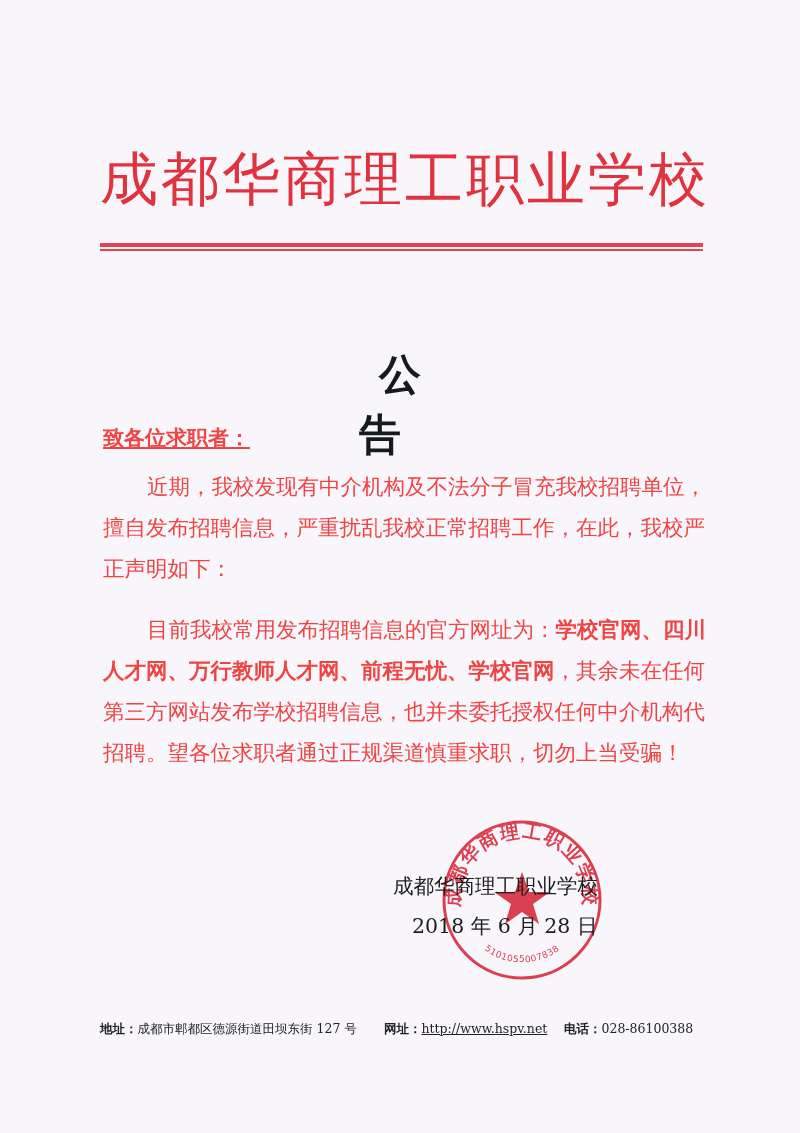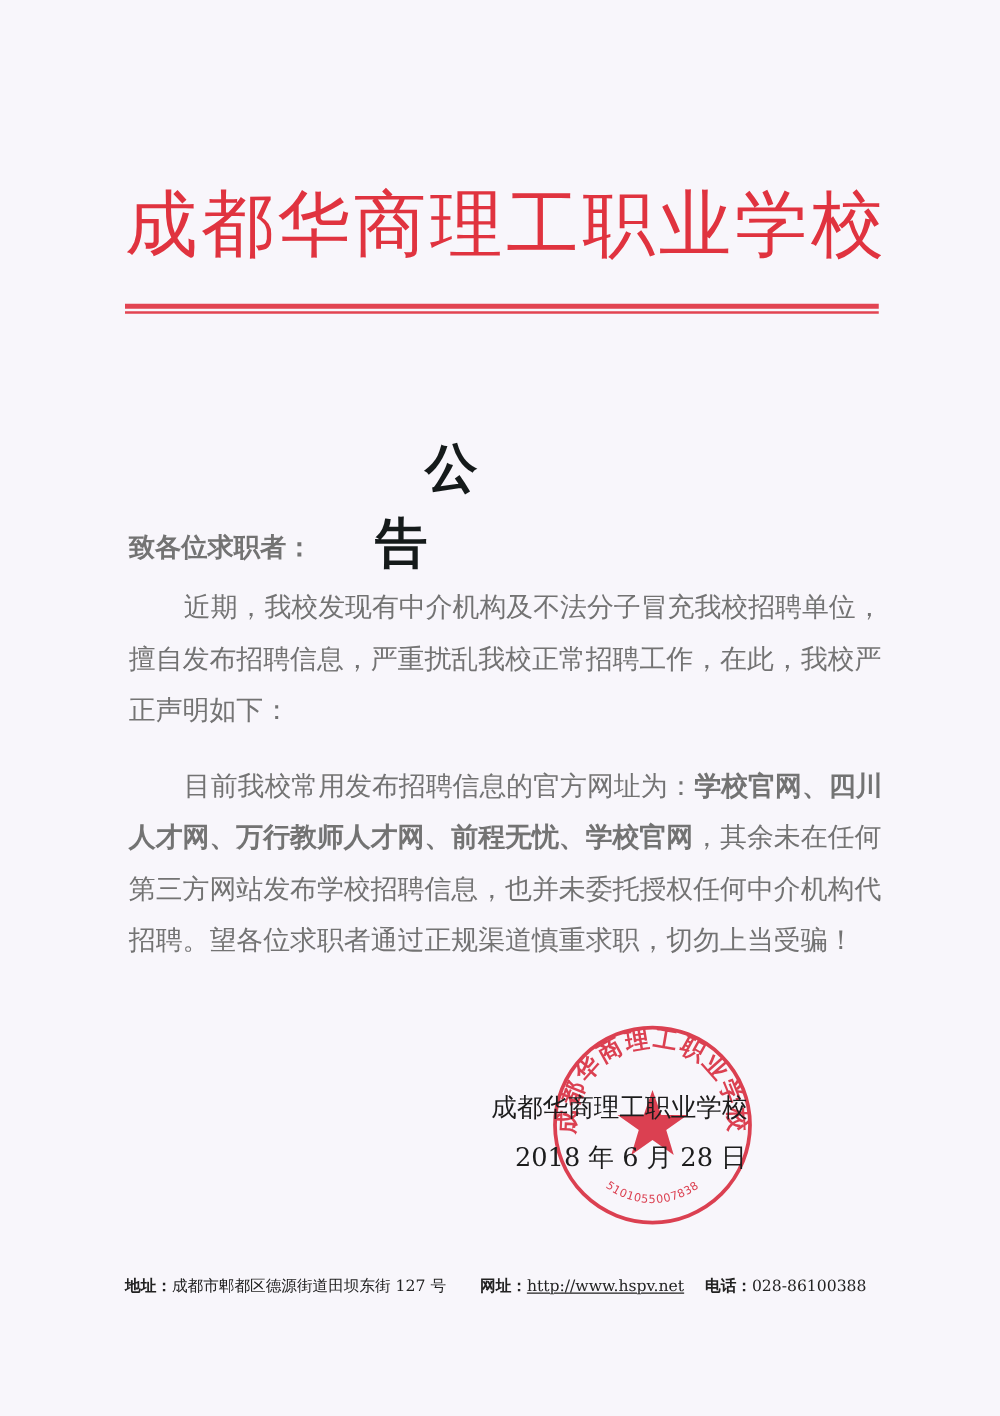--- a/index.html
+++ b/index.html
@@ -14,28 +14,29 @@
     left: 100px; top: 144px; width: 604px; height: 70px;
     color: #e0333f; font-size: 58px; line-height: 70px;
     letter-spacing: 3px; text-align: center; white-space: nowrap;
     font-family: "DejaVu Serif", "Liberation Serif", serif;
   }
   .rule-thick { left: 100px; top: 243px; width: 603px; height: 4px; background: #e24452; }
   .rule-thin  { left: 100px; top: 249px; width: 603px; height: 2px; background: #e24452; }
   .notice-heading {
     left: 300px; top: 345px; width: 200px; height: 60px;
     font-size: 42px; font-weight: bold; line-height: 60px;
-    letter-spacing: 40px; text-indent: 40px;
+    text-align: center; letter-spacing: 40px; text-indent: 40px;
     font-family: "DejaVu Sans", "Liberation Sans", sans-serif;
     color: #151a1a;
   }
   .body-text {
     font-size: 21.5px; line-height: 41px; white-space: nowrap;
     font-family: "DejaVu Serif", "Liberation Serif", serif;
-    color: #737373;
+    color: #ef4444;
+    text-decoration: underline;
   }
   .salutation { left: 103px; top: 418px; font-weight: bold; font-family: "DejaVu Sans","Liberation Sans",sans-serif; font-size: 21px;}
   .line { position: absolute; left: 103px; }
   .indent { left: 147px; }
   .bold { font-weight: bold; }
   .signature { left: 393px; top: 866px; font-size: 20.5px; line-height: 40px; white-space: nowrap; color: #1c1c1c; }
   .date { left: 412px; top: 906px; font-size: 20.5px; line-height: 40px; white-space: nowrap; color: #1c1c1c; }
   .footer {
     top: 1020px; font-size: 12.5px; line-height: 18px; white-space: nowrap;
     font-family: "DejaVu Serif", "Liberation Serif", serif; color: #222;

